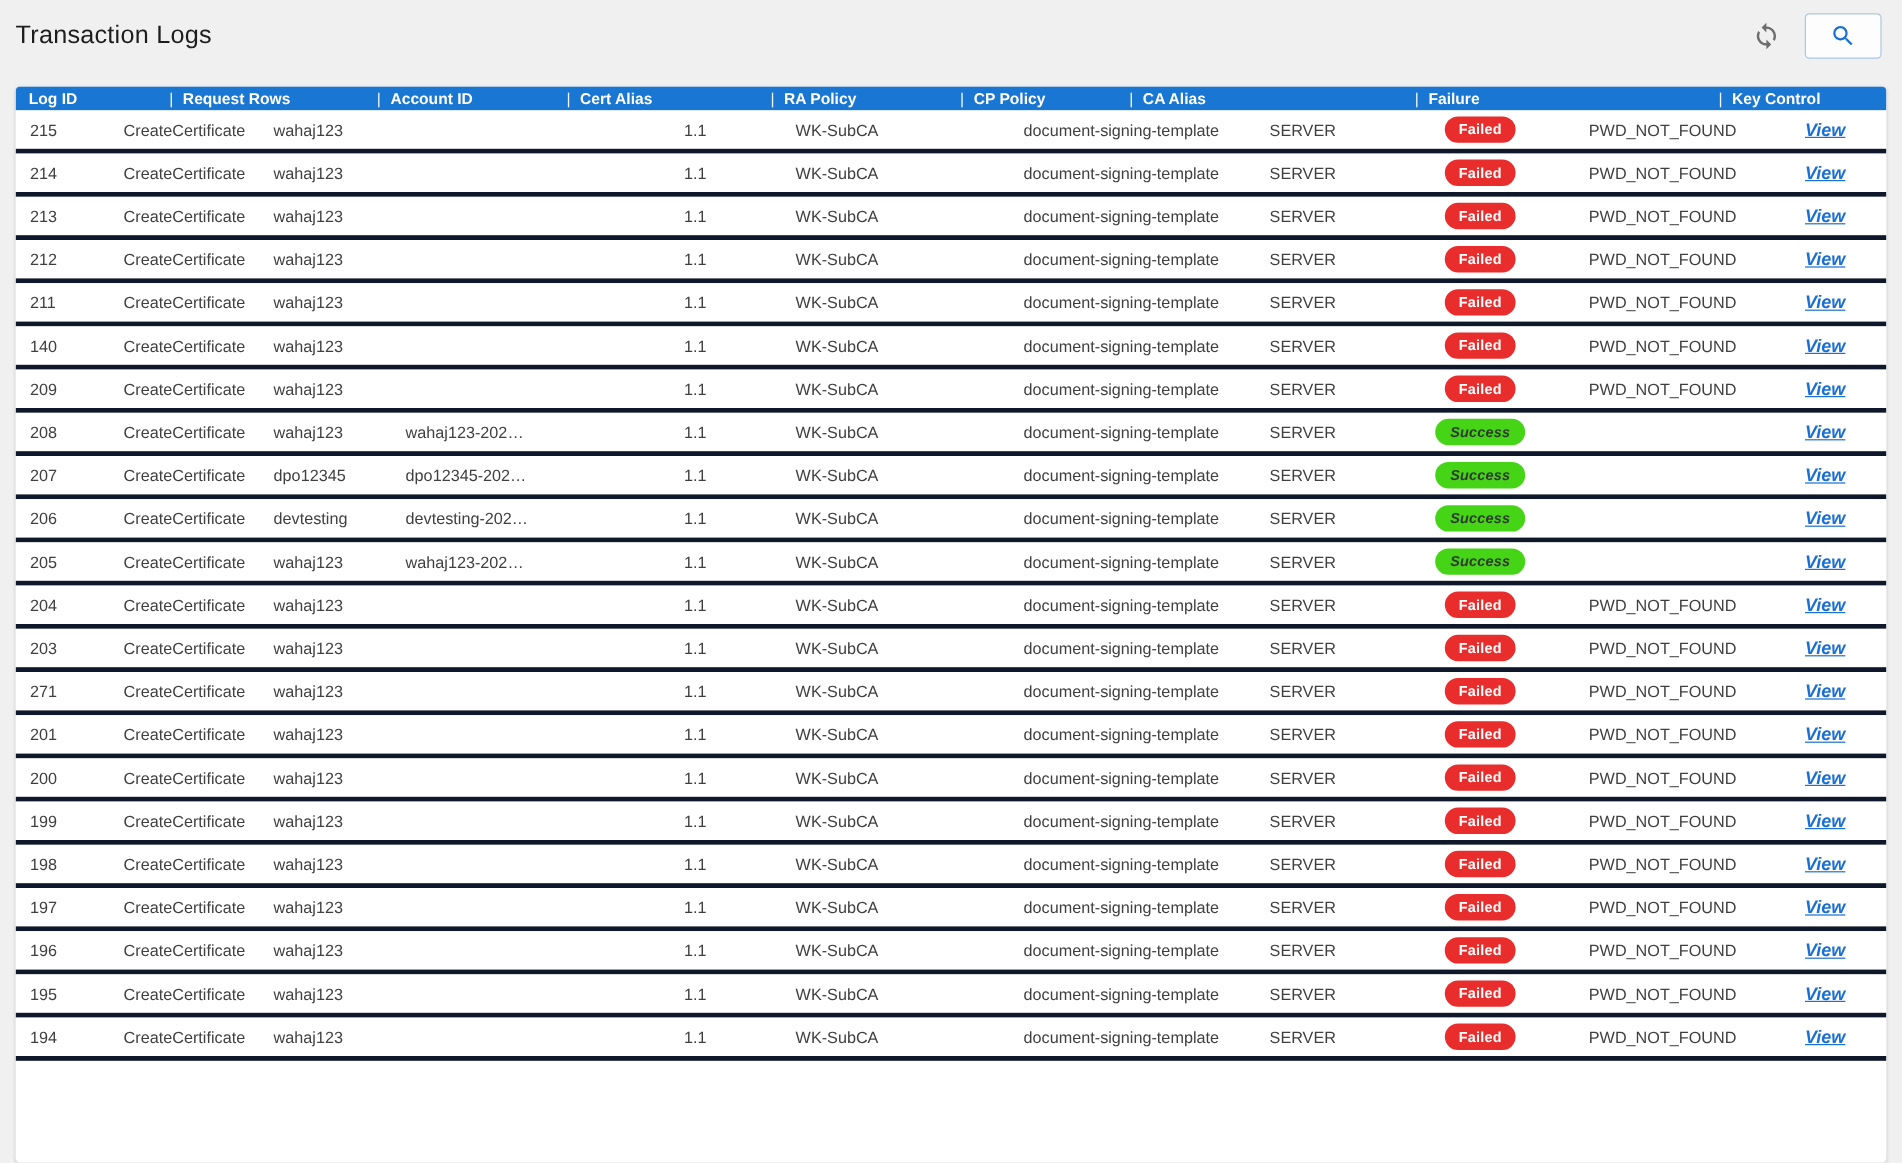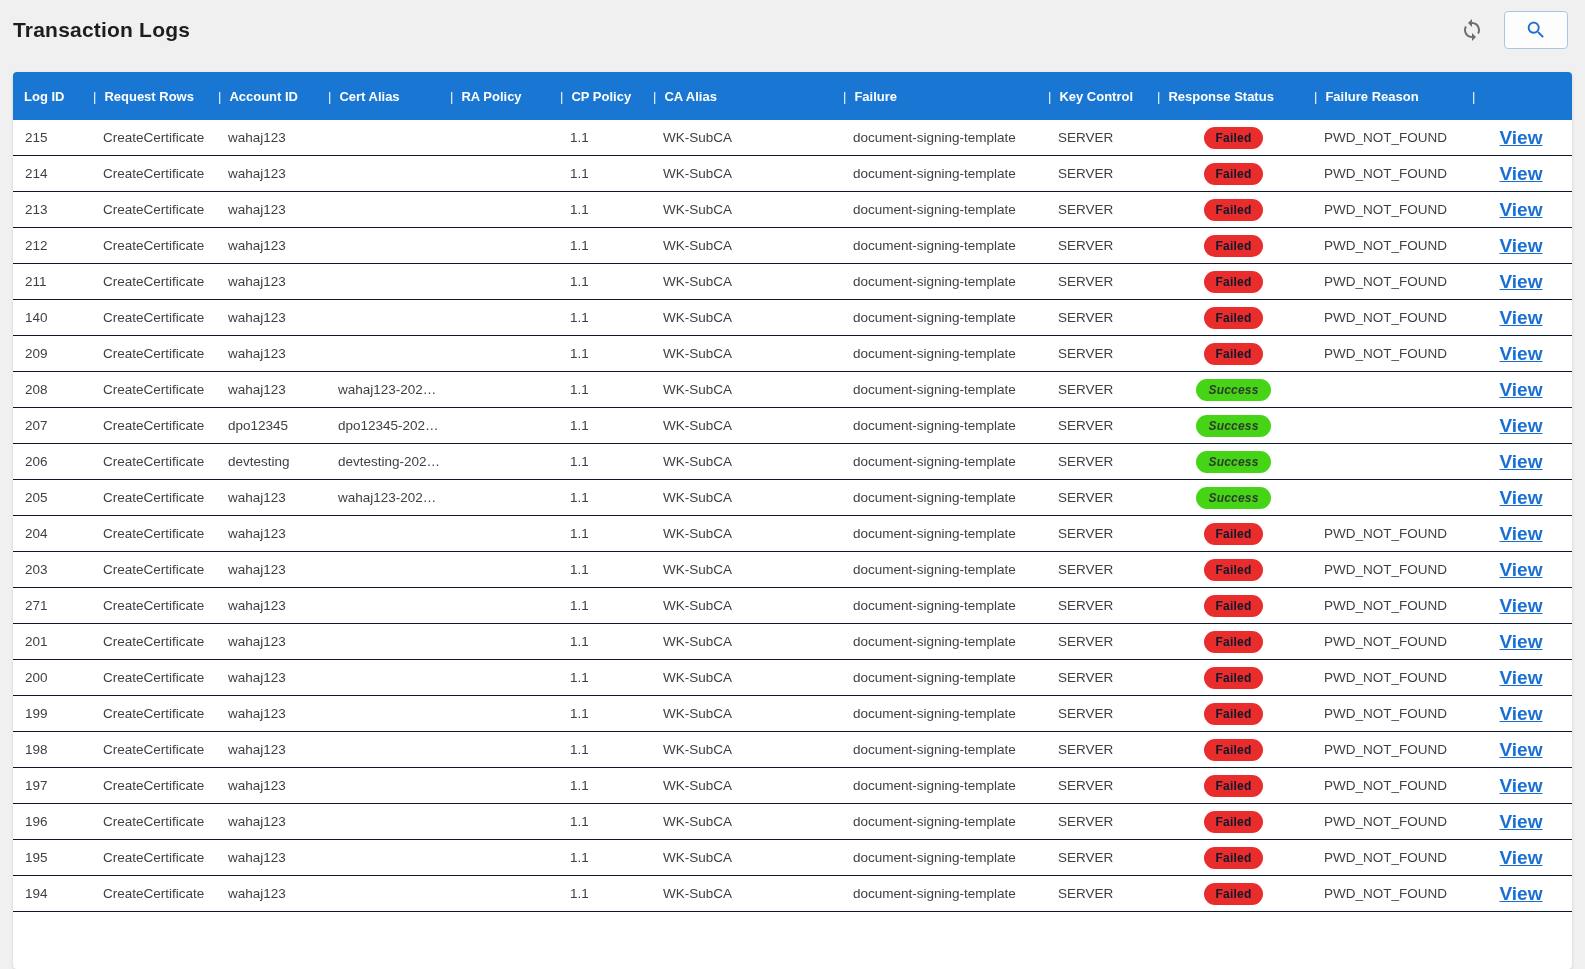--- a/index.html
+++ b/index.html
@@ -12,21 +12,21 @@
   *{box-sizing:border-box;}
   html,body{margin:0;padding:0;}
   body{
     width:1585px;height:969px;overflow:hidden;
     background:var(--page-bg);
     font-family:"Liberation Sans",sans-serif;
     color:#3d3d3d;
   }
   
   .topbar{height:60px;display:flex;align-items:center;padding:0 17px 0 13px;}
-  .page-title{flex:1;font-size:21px;font-weight:700;color:#1d1d1d;letter-spacing:.2px;}
+  .page-title{flex:1;font-size:21px;font-weight:400;color:#1d1d1d;letter-spacing:.2px;}
   .icon-btn{background:none;border:none;padding:4px;cursor:pointer;display:flex;align-items:center;justify-content:center;}
   .refresh-btn{margin-right:16px;}
   .search-btn{
     width:64px;height:38px;background:#fdfdfe;
     border:1px solid #a9c6e6;border-radius:4px;
     display:flex;align-items:center;justify-content:center;cursor:pointer;
   }
   
   .card{
     margin:12px 13px 0 13px;width:1559px;height:897px;
@@ -40,34 +40,34 @@
   .rpp-select{display:flex;align-items:center;gap:9px;margin-right:46px;cursor:pointer;color:#3c3c3c;}
   .caret-down{width:0;height:0;border-left:5px solid transparent;border-right:5px solid transparent;border-top:5px solid #616161;}
   .range-label{margin-right:42px;color:#4c4c4c;}
   .pg-btn{background:none;border:none;padding:0;margin:0 0 0 18px;cursor:default;display:flex;}
   
   .grid-row{
     display:grid;
     grid-template-columns:78px 125px 110px 122px 110px 93px 190px 205px 109px 157px 158px 102px;
     align-items:center;
   }
-  .thead{height:48px;background:var(--header-blue);color:#fff;font-size:13px;font-weight:700;}
+  .thead{height:20px;background:var(--header-blue);color:#fff;font-size:13px;font-weight:700;gap:48px;}
   .th{display:flex;align-items:center;gap:8px;padding-left:2px;white-space:nowrap;overflow:hidden;}
   .th .sep{font-weight:400;opacity:.95;}
   .th.first{padding-left:11px;}
-  .tr{height:36px;border-bottom:1px solid #0f172a;font-size:13.5px;color:#3f3f3f;background:#fff;}
+  .tr{height:36px;border-bottom:4px solid #0f172a;font-size:13.5px;color:#3f3f3f;background:#fff;}
   .td{padding-left:12px;white-space:nowrap;overflow:hidden;display:flex;align-items:center;height:100%;}
   .td-response_status,.td-view{padding-left:0;justify-content:center;}
   .badge{
     display:inline-block;padding:5px 12px;border-radius:14px;
     font-size:12px;font-weight:700;line-height:1;letter-spacing:.2px;
   }
-  .badge-failed{background:var(--failed-red);color:#0f172a;}
+  .badge-failed{background:var(--failed-red);color:#ffffff;}
   .badge-success{background:var(--success-green);color:#2f3a2f;font-style:italic;}
-  .view-link{color:var(--link-blue);font-weight:700;font-size:19px;text-decoration:underline;}
+  .view-link{color:var(--link-blue);font-weight:700;font-size:15px;text-decoration:underline;font-style:italic;}
 </style>
 </head>
 <body>
 
 <div class="topbar">
   <div class="page-title">Transaction Logs</div>
 
   <button class="icon-btn refresh-btn">
     <span style="display:flex;">
       <svg width="24" height="24" viewBox="0 0 24 24" fill="#6d6d6d">

